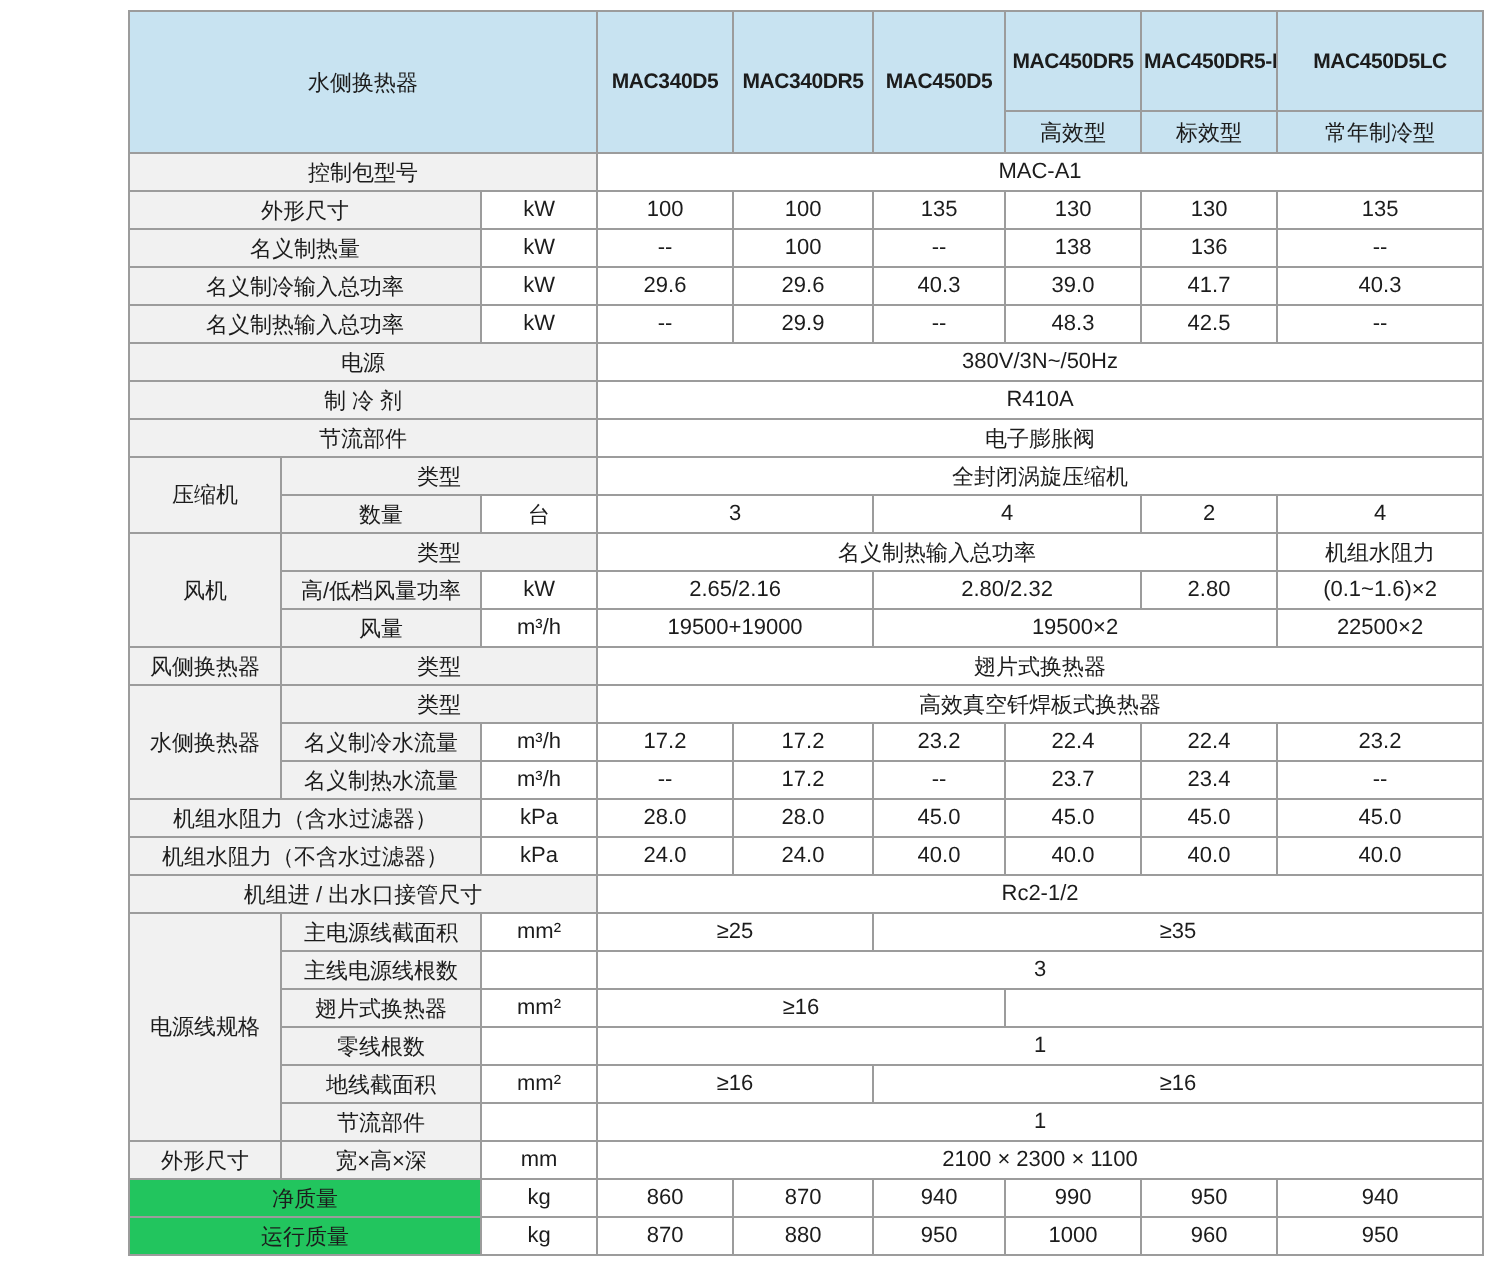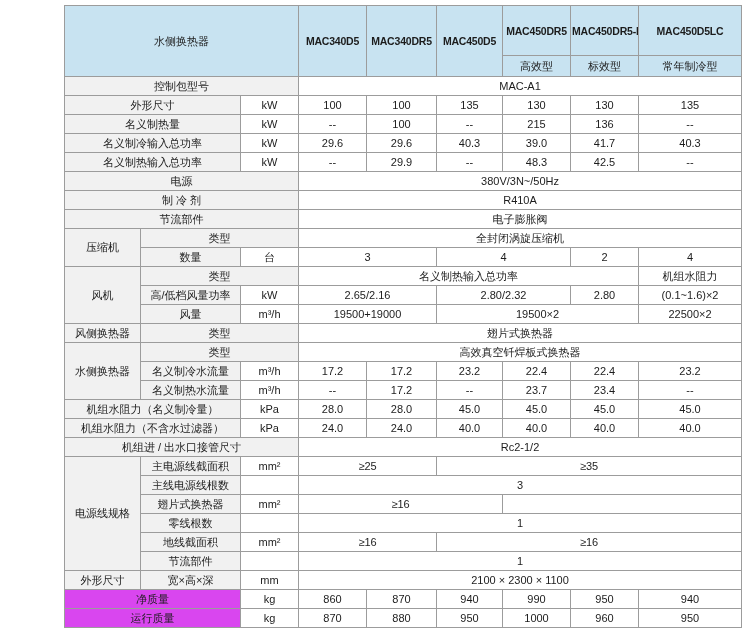--- a/index.html
+++ b/index.html
@@ -18,21 +18,21 @@
   td {
     border:1px solid #9c9c9c;
     text-align:center; vertical-align:middle;
     height:19px; padding:0 1px;
     overflow:hidden; white-space:nowrap;
   }
   tr.trh1 td { height:50px; }
   tr.trh2 td { height:21px; }
   .hdr { background:#c8e3f1; }
   .lbl { background:#f1f1f1;margin-top:25px; }
-  .lblblue { background:#d946ef; }
+  .lblblue { background:#22c55e; }
   .model { font-weight:bold; font-size:10.5px; letter-spacing:-0.2px; }
 </style>
 </head>
 <body>
 
 <div class="page">
   <table class="spec">
     <colgroup>
       <col style="width:76px">
         <col style="width:100px">
@@ -75,21 +75,21 @@
       <td>130</td>
       <td>130</td>
       <td>135</td>
     </tr>
     <tr>
       <td class="lbl" colspan="2">名义制热量</td>
       <td>kW</td>
       <td>--</td>
       <td>100</td>
       <td>--</td>
-      <td>215</td>
+      <td>138</td>
       <td>136</td>
       <td>--</td>
     </tr>
     <tr>
       <td class="lbl" colspan="2">名义制冷输入总功率</td>
       <td>kW</td>
       <td>29.6</td>
       <td>29.6</td>
       <td>40.3</td>
       <td>39.0</td>
@@ -182,21 +182,21 @@
       <td>m³/h</td>
       <td>--</td>
       <td>17.2</td>
       <td>--</td>
       <td>23.7</td>
       <td>23.4</td>
       <td>--</td>
     </tr>
 
     <tr>
-      <td class="lbl" colspan="2">机组水阻力（名义制冷量）</td>
+      <td class="lbl" colspan="2">机组水阻力（含水过滤器）</td>
       <td>kPa</td>
       <td>28.0</td>
       <td>28.0</td>
       <td>45.0</td>
       <td>45.0</td>
       <td>45.0</td>
       <td>45.0</td>
     </tr>
     <tr>
       <td class="lbl" colspan="2">机组水阻力（不含水过滤器）</td>

